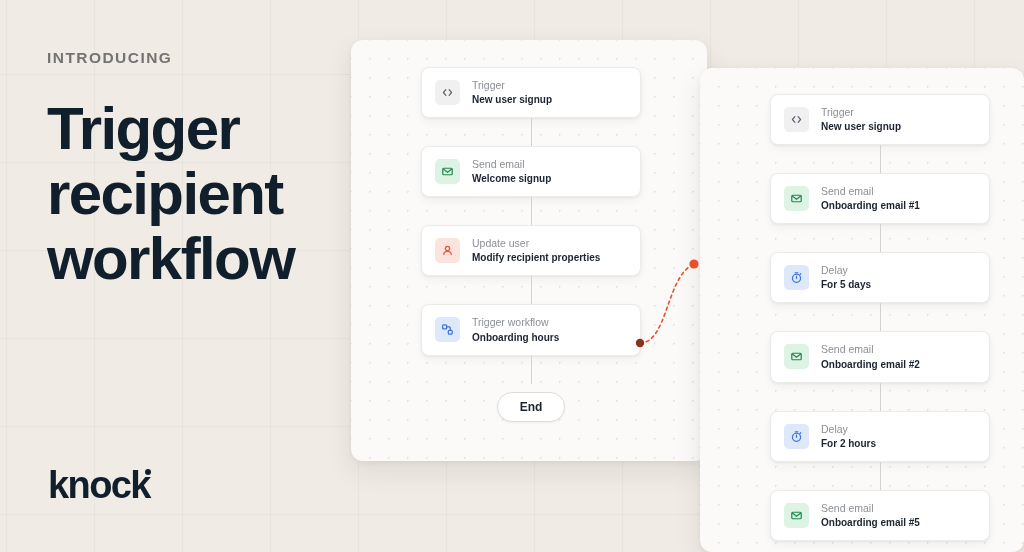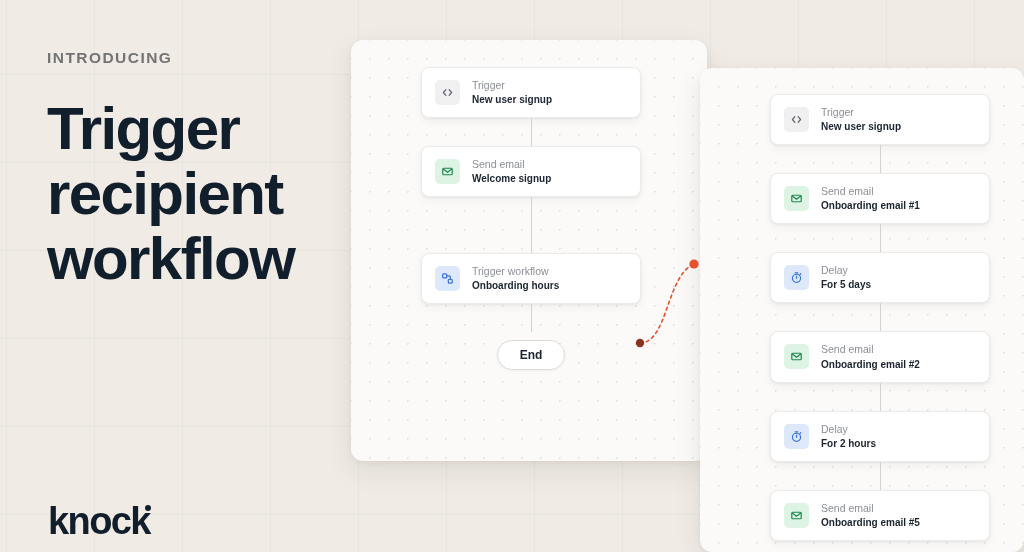--- a/index.html
+++ b/index.html
@@ -52,21 +52,20 @@
     color: #111e2b;
   }
 
   
   .logo {
     position: absolute;
     left: 48px;
     top: 466px;
     display: flex;
     align-items: center;
-    margin-top: 36px;
   }
   .logo-word {
     font-size: 38px;
     font-weight: 700;
     letter-spacing: -1.6px;
     color: #111e2b;
     line-height: 1;
   }
   .logo-dot {
     width: 6px;
@@ -223,20 +222,32 @@
             <rect x="2.2" y="4" width="11.6" height="8" rx="1.2"></rect>
             <polyline points="2.8,5 8,9 13.2,5"></polyline>
           </svg>
         </div>
         <div class="node-text">
           <div class="node-kind">Send email</div>
           <div class="node-title">Welcome signup</div>
         </div>
       </div>
       <div class="connector short"></div>
+      <div class="node">
+        <div class="node-icon ic-red">
+          <svg width="13" height="13" viewBox="0 0 16 16" stroke="currentColor" fill="none" stroke-width="1.5" stroke-linecap="round" stroke-linejoin="round">
+            <circle cx="8" cy="5.4" r="2.6"></circle>
+            <path d="M3.4 13c0-2.4 2.1-3.8 4.6-3.8s4.6 1.4 4.6 3.8"></path>
+          </svg>
+        </div>
+        <div class="node-text">
+          <div class="node-kind">Update user</div>
+          <div class="node-title">Modify recipient properties</div>
+        </div>
+      </div>
       <div class="connector short"></div>
       <div class="node">
         <div class="node-icon ic-blue">
           <svg width="13" height="13" viewBox="0 0 16 16" stroke="currentColor" fill="none" stroke-width="1.5" stroke-linecap="round" stroke-linejoin="round">
             <rect x="2" y="2.2" width="5" height="5" rx="1.2"></rect>
             <rect x="9" y="9" width="4.8" height="4.8" rx="1.2"></rect>
             <path d="M7 4.7h3.2a1.2 1.2 0 0 1 1.2 1.2V9"></path>
           </svg>
         </div>
         <div class="node-text">

